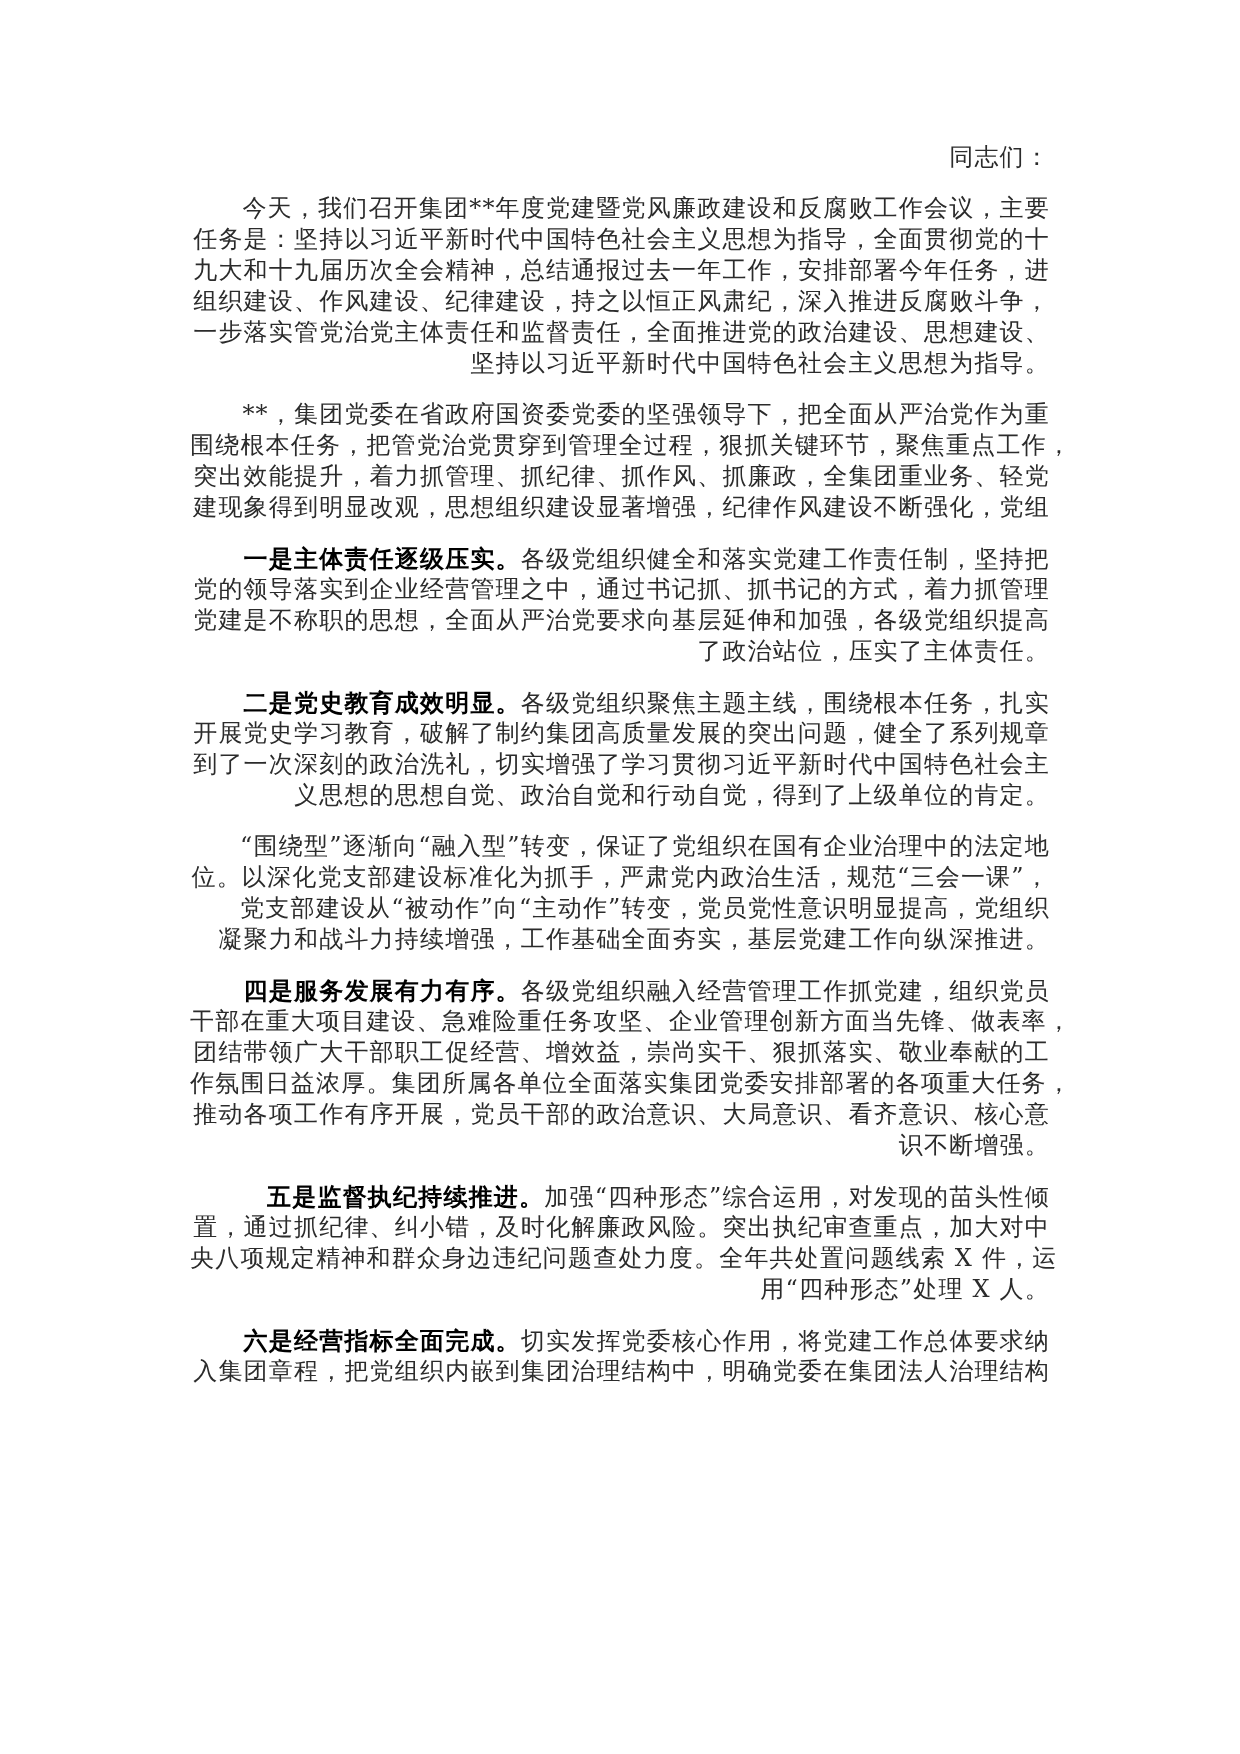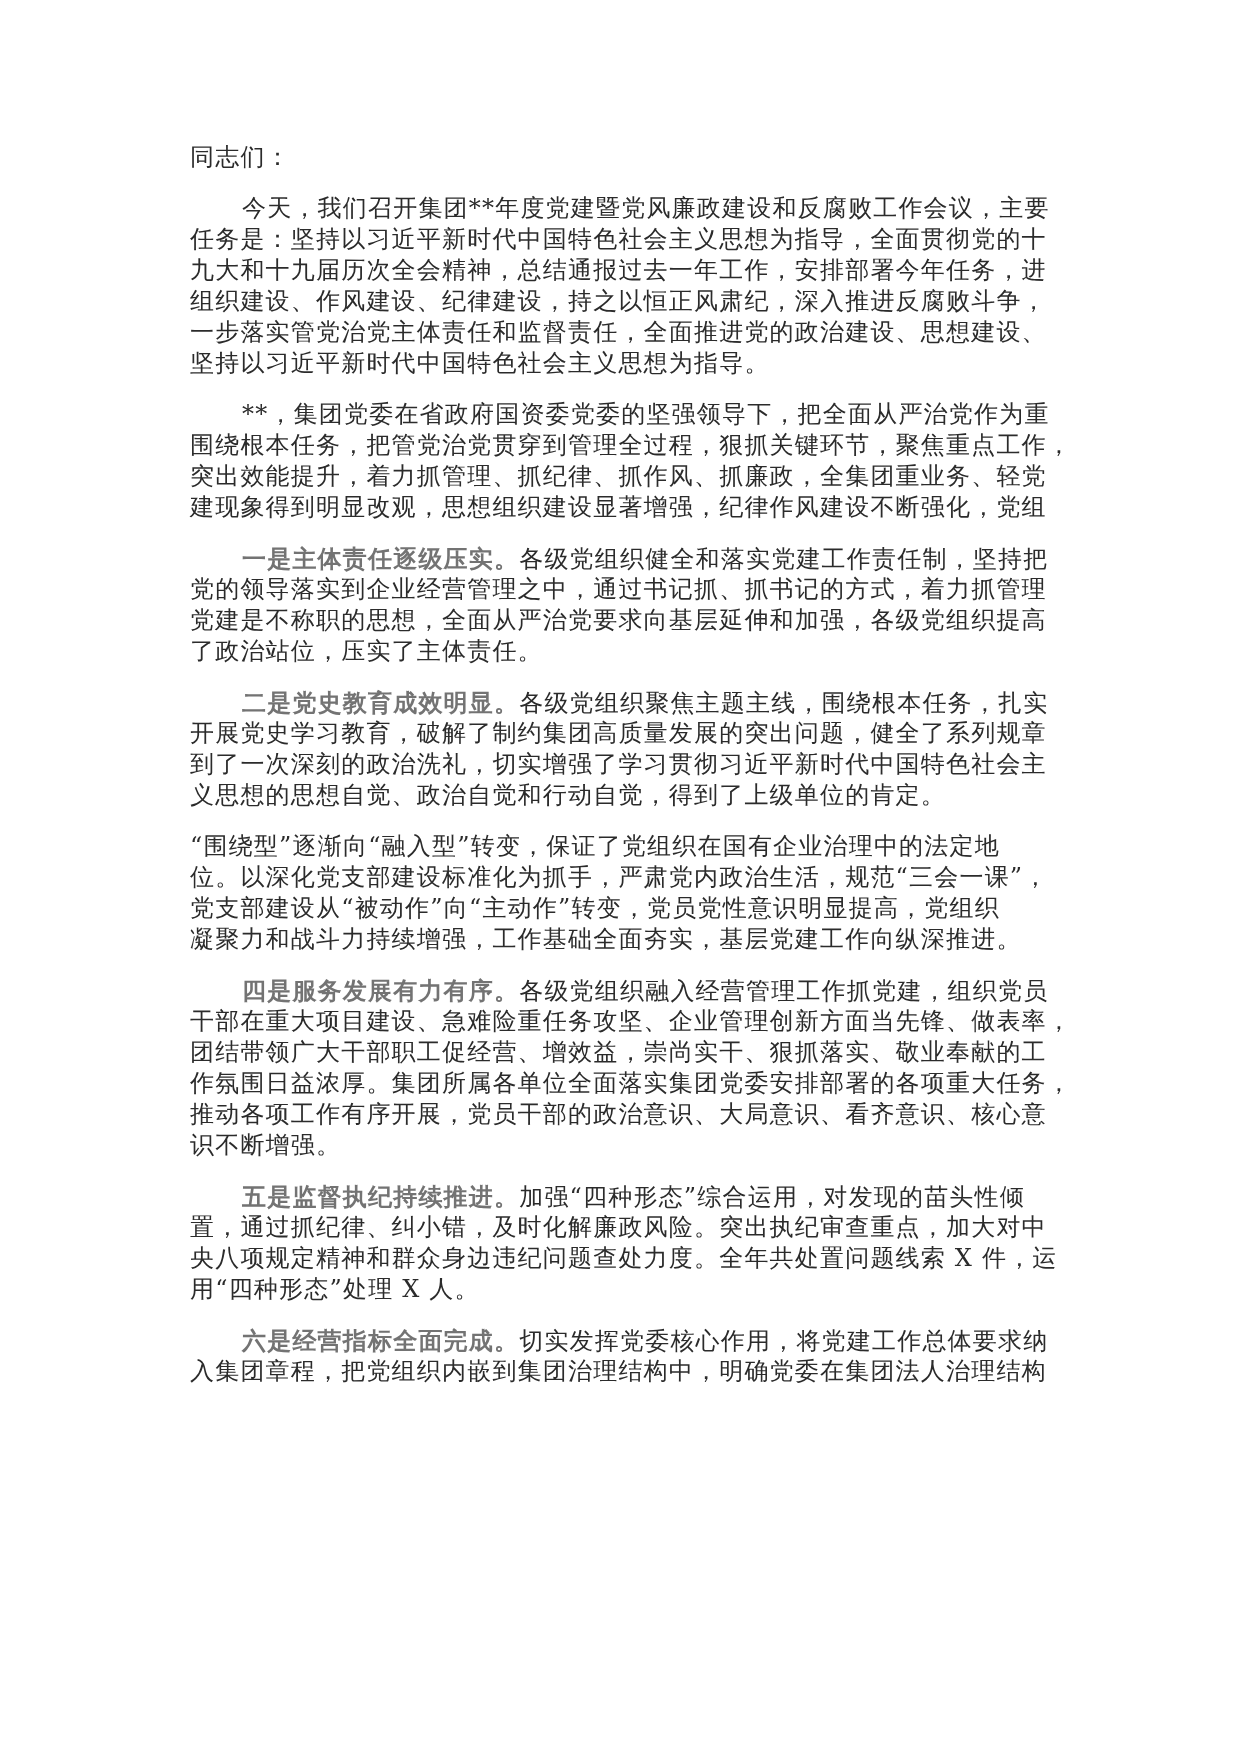--- a/index.html
+++ b/index.html
@@ -14,36 +14,37 @@
     overflow: hidden;
   }
   .page {
     position: absolute;
     left: 190px;
     top: 142px;
     width: 860px;
     font-family: "DejaVu Serif", "Liberation Serif", serif;
     font-size: 24px;
     color: #2b2b2b;
+    text-align: right;
   }
   .line {
     height: 31px;
     line-height: 31px;
     white-space: nowrap;
     letter-spacing: 1.2px;
   }
   .para {
     margin-bottom: 20px;
   }
   .indent {
     padding-left: 52px;
   }
   .heading {
     font-weight: bold;
-    color: #737373;
+    color: #000000;
   }
 </style>
 </head>
 <body>
 
 <div class="page">
   <div class="line para">同志们：</div>
 
   <div class="para">
     <div class="line indent">今天，我们召开集团**年度党建暨党风廉政建设和反腐败工作会议，主要</div>

